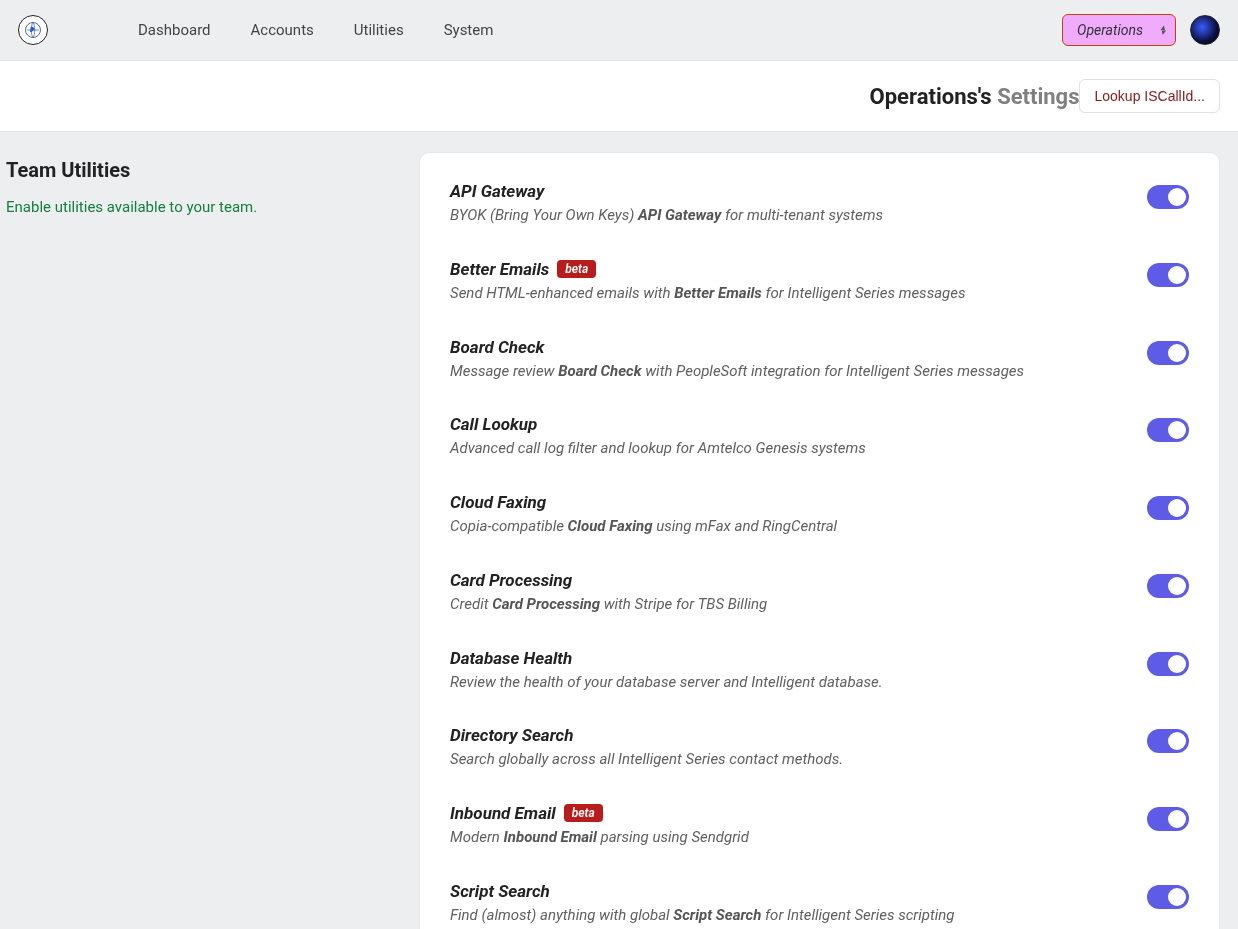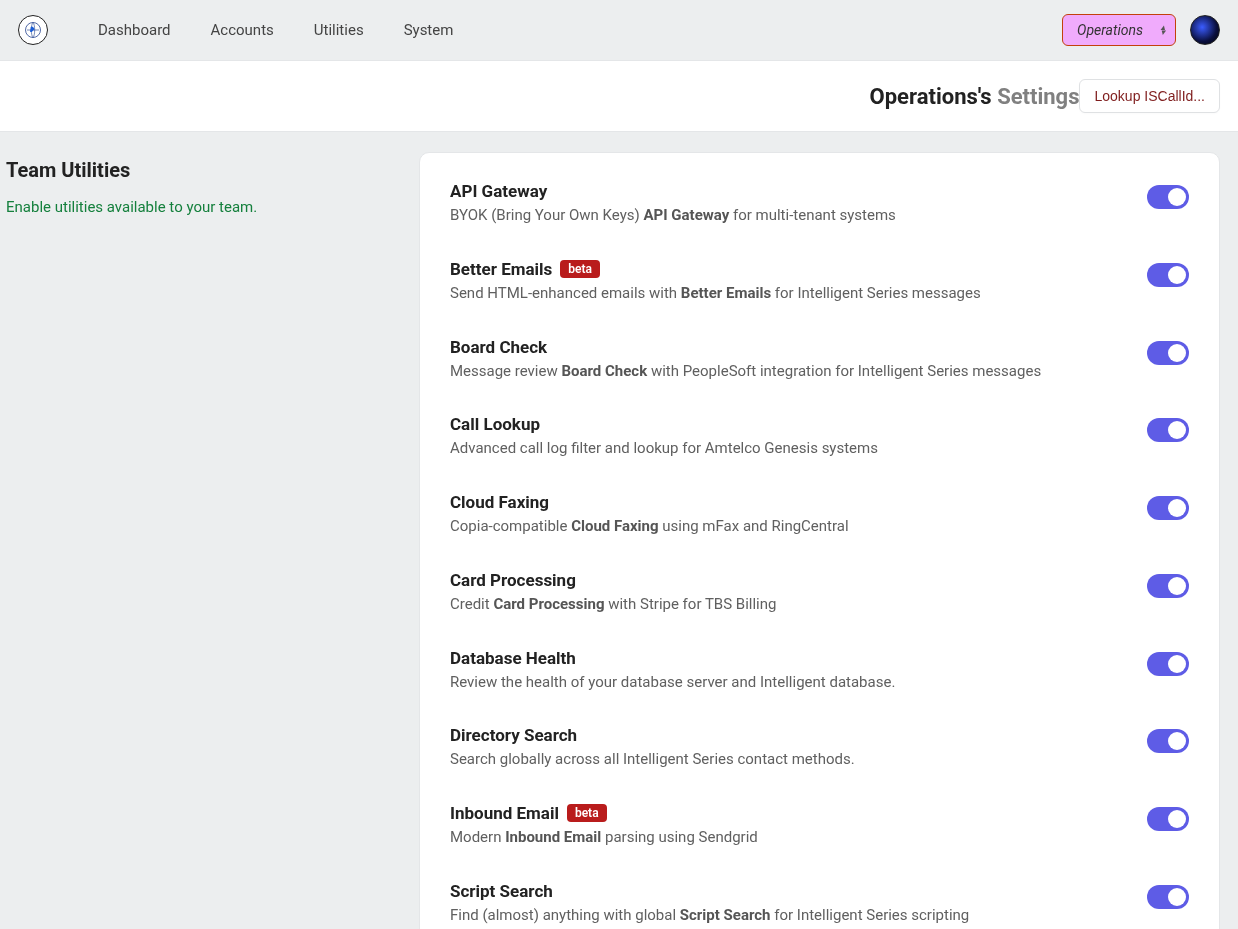--- a/index.html
+++ b/index.html
@@ -9,20 +9,21 @@
     color: #333;
     font-size: 14px;
   }
   
   .topnav {
     display: flex;
     align-items: center;
     height: 60px;
     padding: 0 18px;
     background: #eceeef;
+    gap: 40px;
   }
   .logo {
     width: 30px; height: 30px; border-radius: 50%;
     border: 1.5px solid #222;
     background: #fff;
     position: relative;
     margin-right: 50px;
     display:flex; align-items:center; justify-content:center;
   }
   .logo svg { width: 18px; height: 18px; }
@@ -63,20 +64,21 @@
   .sidebar { width: 413px; flex-shrink:0; padding-top: 6px; }
   .sidebar-title { font-size: 20px; font-weight:700; color:#222; margin-bottom:16px; }
   .sidebar-desc { font-size: 15px; color:#15803d; }
   .card {
     flex:1; background:#fff; border:1px solid #e4e6e8; border-radius:10px;
     padding: 28px 30px;
   }
   .util-row {
     display:flex; align-items:flex-start; justify-content:space-between;
     padding: 16px 0;
+    font-style: italic;
   }
   .util-row:first-child { padding-top: 0; }
   .util-text { flex:1; padding-right: 24px; }
   .util-title { font-size:17px; font-weight:700; color:#222; display:flex; align-items:center; gap:8px; margin-bottom:4px; }
   .badge {
     background:#b91c1c; color:#fff; font-size:12px; font-weight:600;
     padding:2px 8px; border-radius:4px;
   }
   .util-desc { font-size:15px; color:#606060; line-height:1.45; }
   .util-desc b { font-weight:700; color:#555; }

